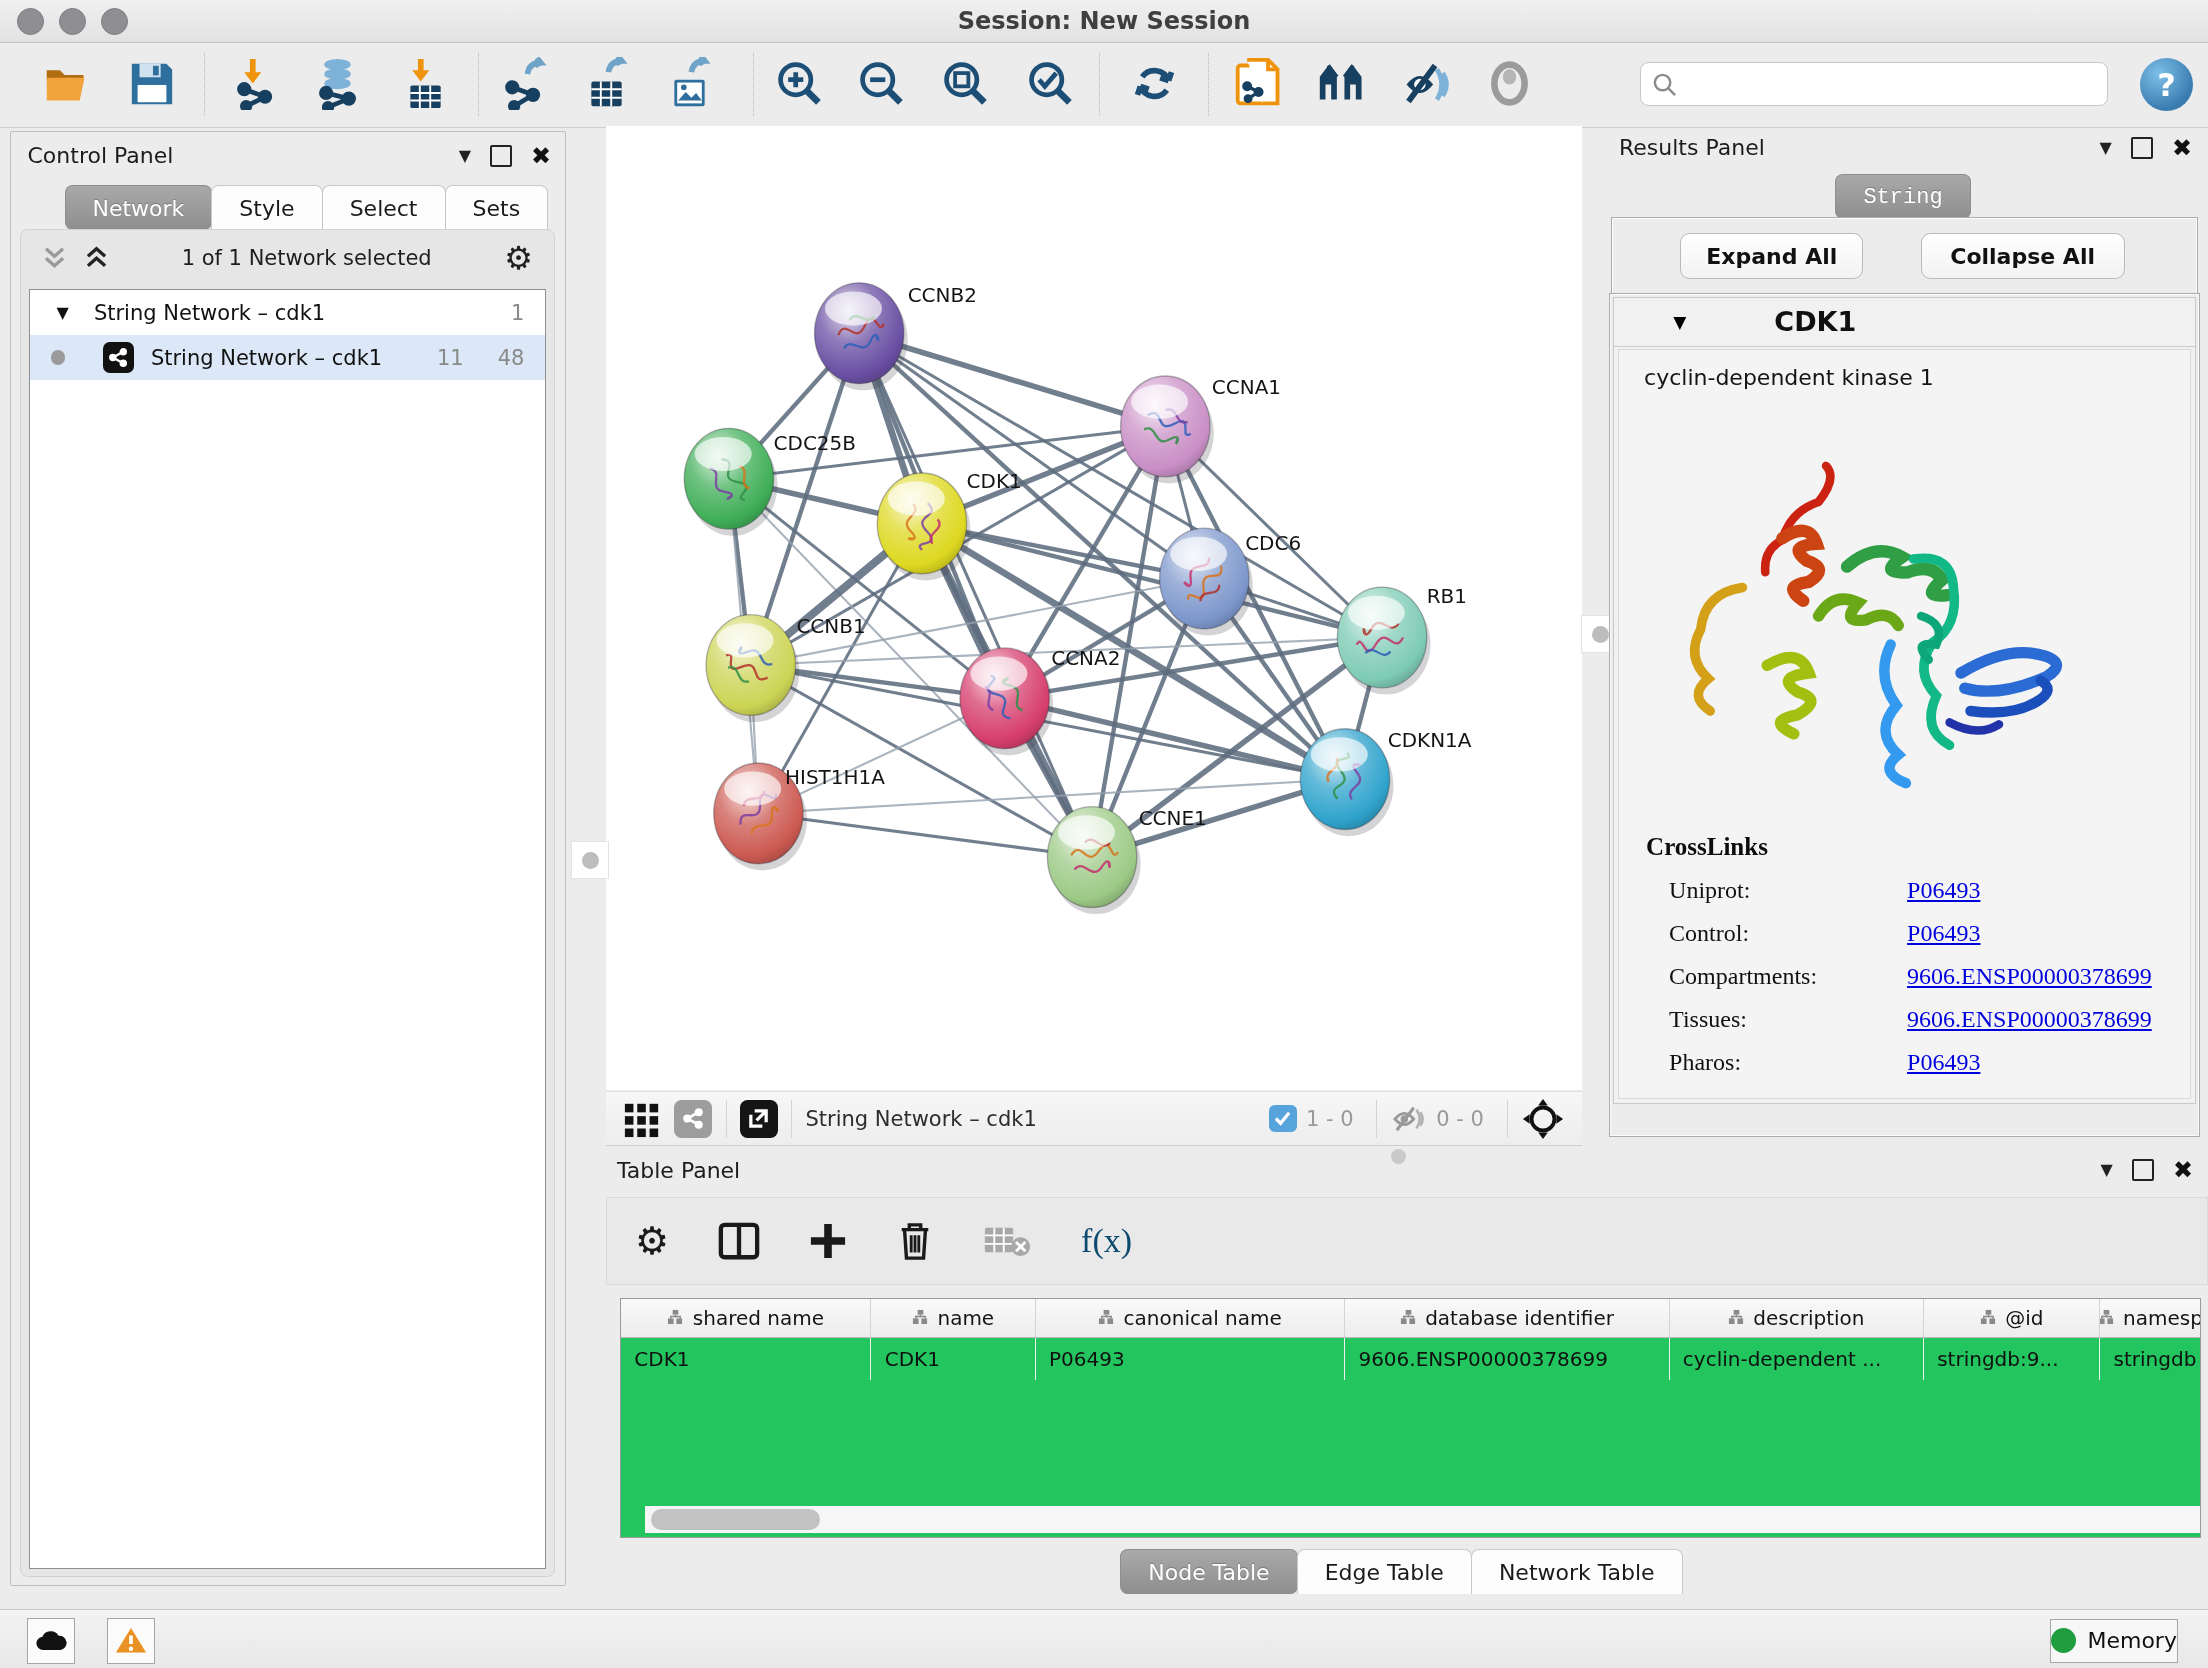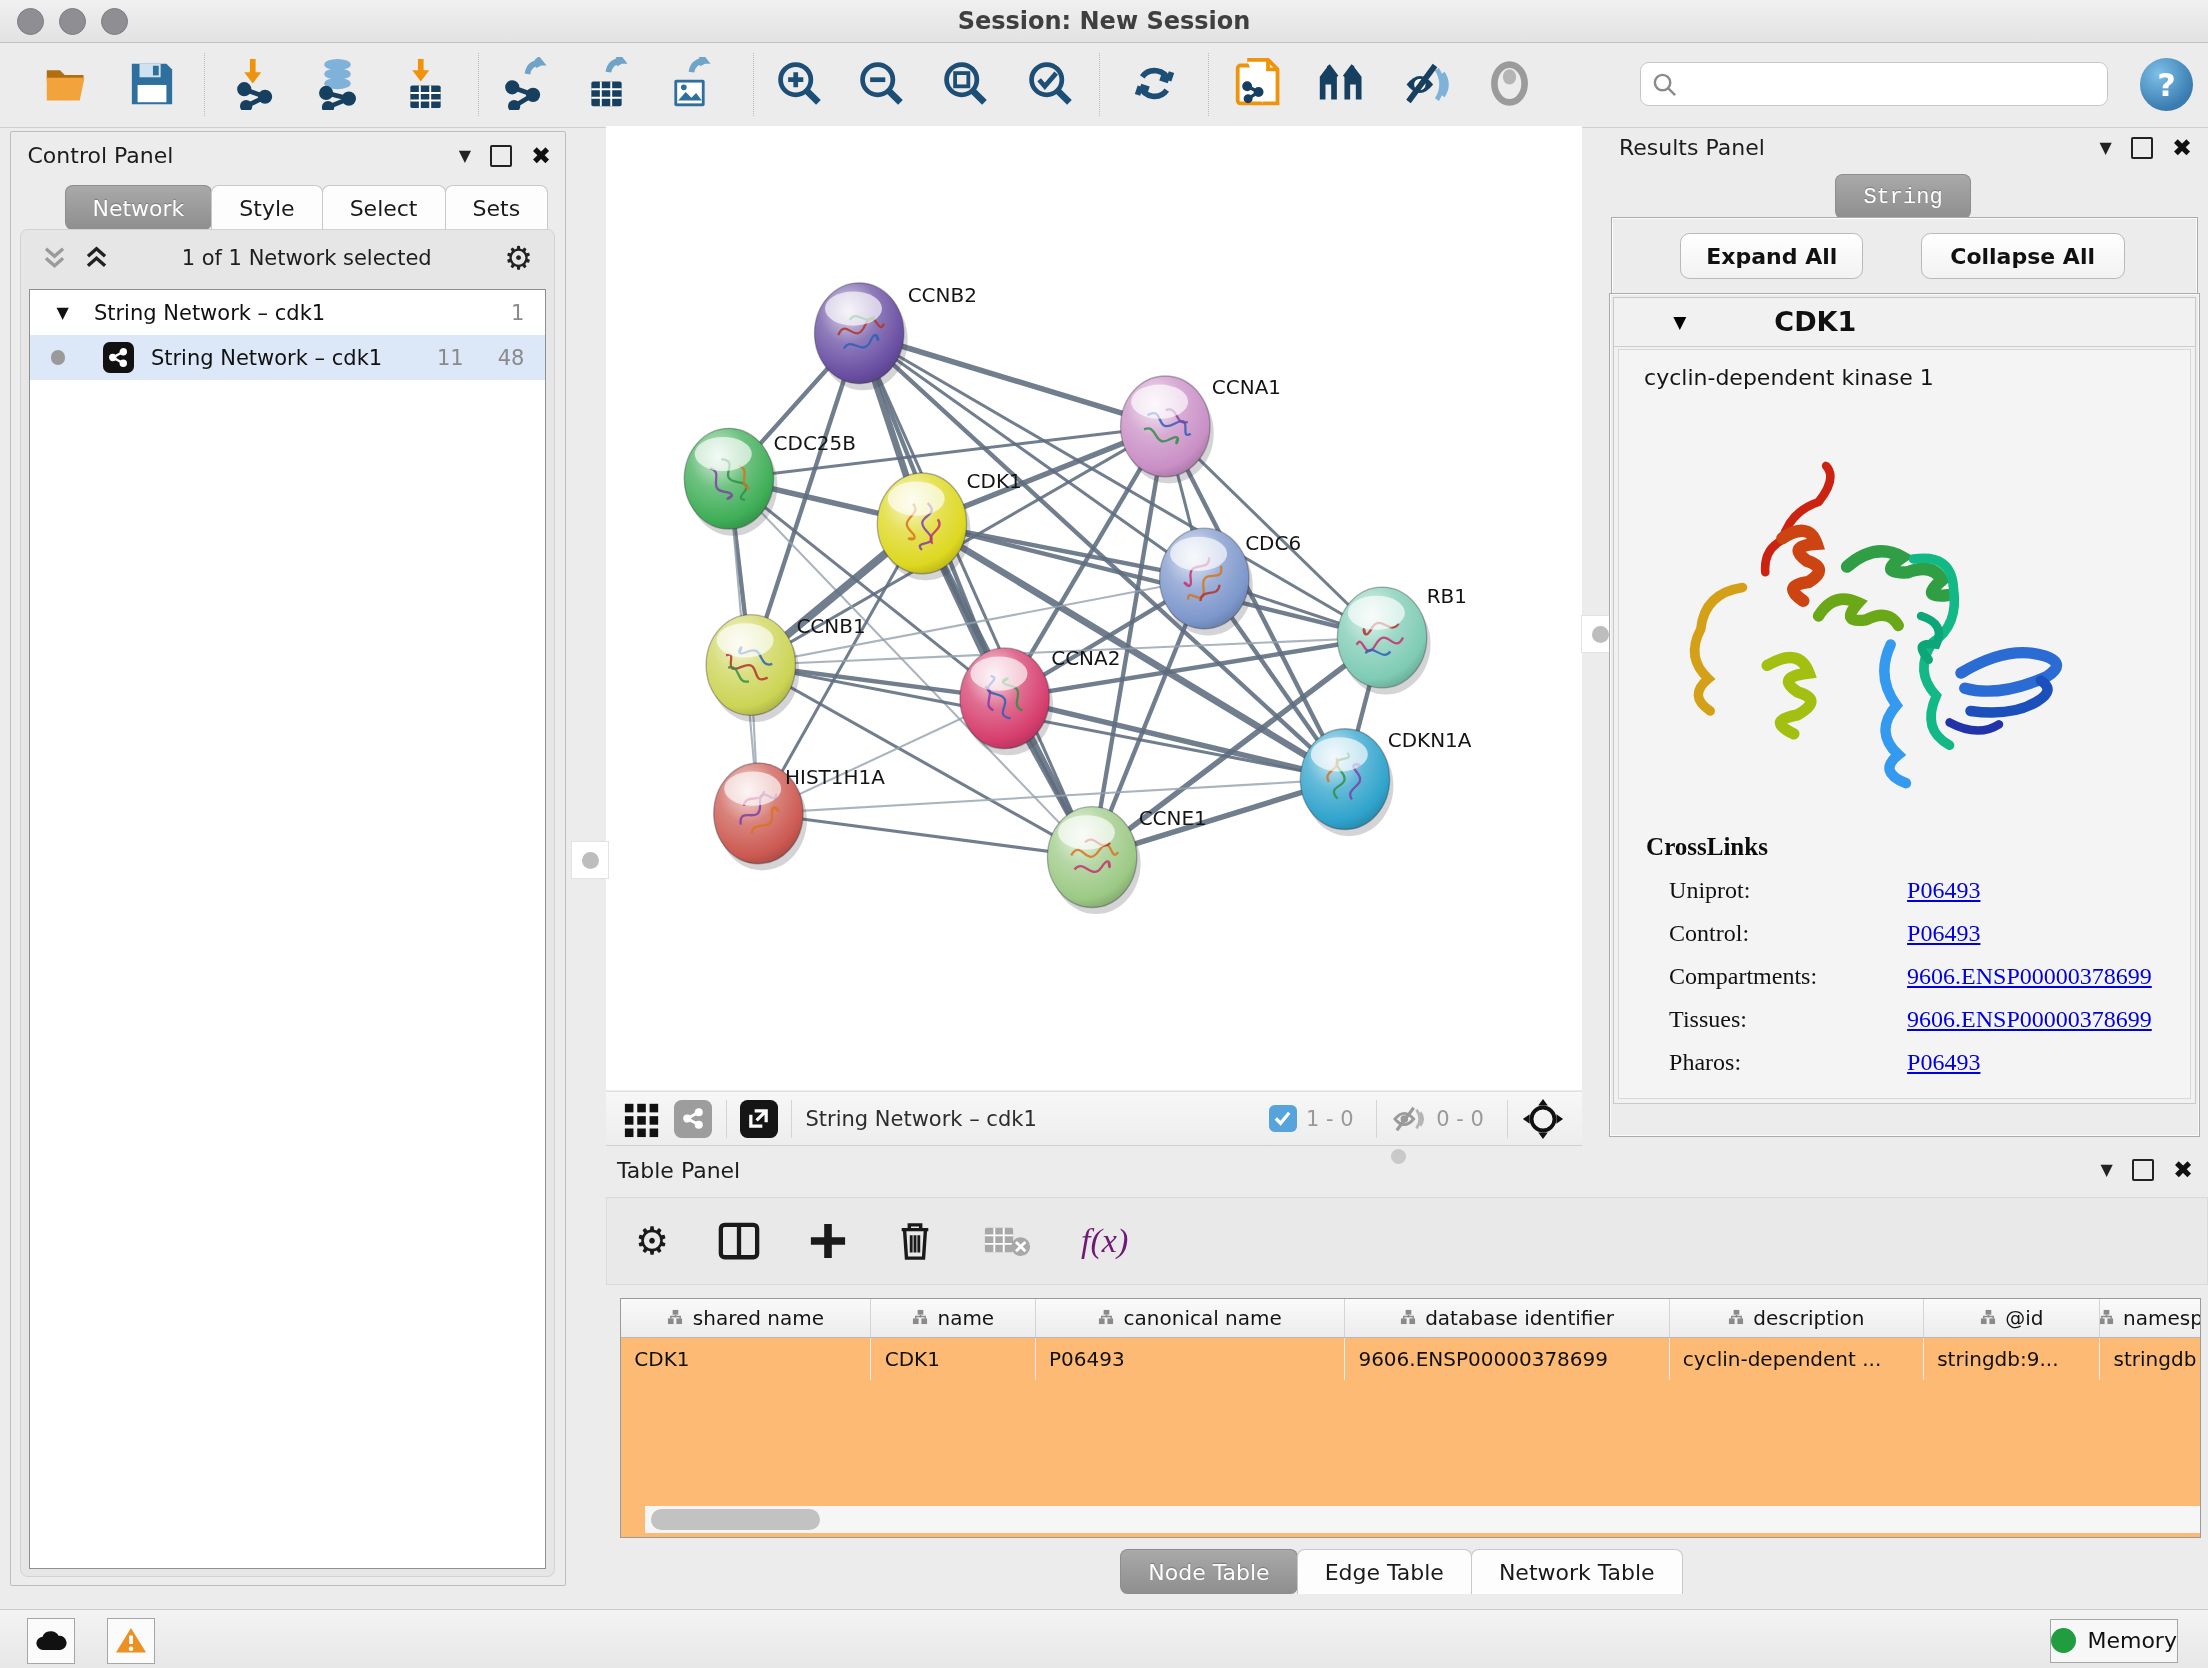--- a/index.html
+++ b/index.html
@@ -89,22 +89,22 @@
   #cl-title{font-size:25px;font-weight:bold;color:#0c0c0c;}
   .cl-row{display:flex;margin-top:16px;}
   .cl-label{width:238px;font-size:24px;color:#111;margin-left:23px;}
   .cl-value{font-size:24px;color:#0000dd;text-decoration:underline;}
 
   
   #table-panel{left:596px;top:1148px;width:1612px;height:461px;}
   #tp-header{position:absolute;left:21px;right:15px;top:9.5px;height:32px;display:flex;align-items:flex-start;justify-content:space-between;}
   #tp-toolbar{position:absolute;left:9.5px;right:0;top:49px;height:88px;background:#e9e9e9;border:1px solid #dadada;
     display:flex;align-items:center;gap:49px;padding-left:28.5px;box-sizing:border-box;}
-  #tp-fx{font-family:"Liberation Serif","DejaVu Serif",serif;font-style:italic;font-size:34px;color:#701a75;}
-  #node-table{position:absolute;left:24px;top:150px;width:1579px;height:238px;background:#fdba74;border:1.9px solid #9a9a9a;overflow:hidden;}
+  #tp-fx{font-family:"Liberation Serif","DejaVu Serif",serif;font-size:34px;color:#0c4a6e;}
+  #node-table{position:absolute;left:24px;top:150px;width:1579px;height:238px;background:#22c55e;border:1.9px solid #9a9a9a;overflow:hidden;}
   table{border-collapse:collapse;width:100%;table-layout:fixed;}
   th{background:linear-gradient(#fafafa,#ececec);border-right:1px solid #d4d4d4;border-bottom:1.9px solid #b9b9b9;
     font-weight:normal;font-size:20px;color:#141414;height:38px;padding:0 5.7px;white-space:nowrap;overflow:hidden;}
   th .th-in{display:flex;align-items:center;justify-content:center;gap:9.5px;}
   td{font-size:20px;color:#101010;height:42px;padding:0 13.3px;border-right:1px solid #f0f0f0;white-space:nowrap;overflow:hidden;}
   #tp-hscroll{position:absolute;left:24px;bottom:3.8px;width:1575px;height:27px;background:#f6f6f6;}
   #tp-thumb{position:absolute;left:5.7px;top:2.9px;width:169px;height:21px;border-radius:10.5px;background:#c2c2c2;}
   #tp-tabs{position:absolute;left:0;right:0;top:401px;display:flex;justify-content:center;}
 
   

